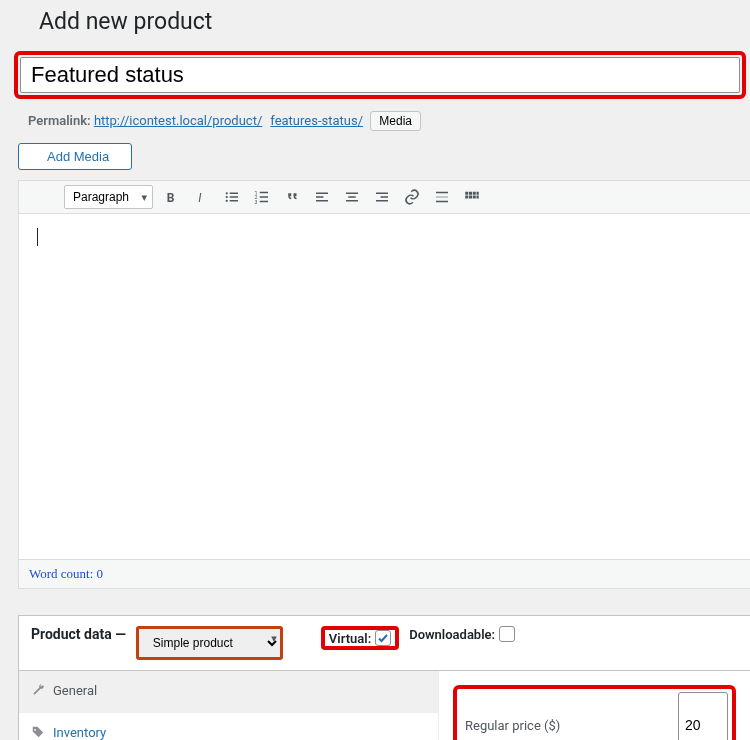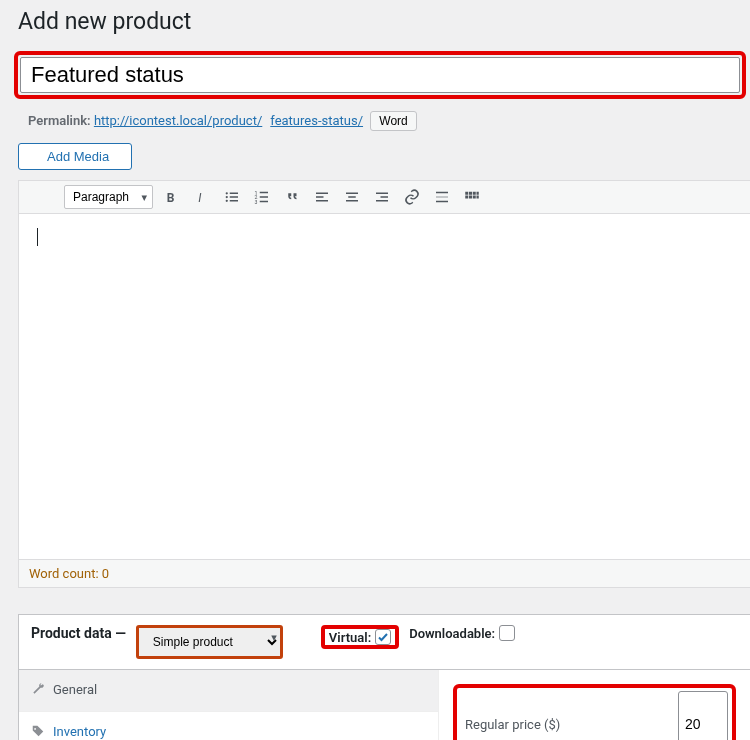--- a/index.html
+++ b/index.html
@@ -4,21 +4,21 @@
 <style>
 * { box-sizing: border-box; margin: 0; padding: 0; }
 body {
   font-family: -apple-system, BlinkMacSystemFont, "Segoe UI", Roboto, sans-serif;
   background: #f0f0f1;
   color: #1d2327;
   font-size: 13px;
   width: 750px;
 }
 .page { padding: 0 0 0 18px; }
-h1.page-title { font-size: 23px; font-weight: 400; padding: 8px 0 4px 0; }
+h1.page-title { font-size: 23px; font-weight: 400; padding: 8px 0 4px 0; margin-left: 21px; }
 .title-wrap {
   border: 4px solid #e30000;
   border-radius: 6px;
   margin: 12px 0 6px -4px;
   display: inline-block;
   padding: 2px;
   width: 100%;
 }
 .title-input {
   width: 100%;
@@ -87,21 +87,22 @@
   padding: 14px 18px;
   background: #fff;
   font-size: 14px;
 }
 .cursor { display:inline-block; width:1px; height:18px; background:#1d2327; }
 .editor-footer {
   border-top: 1px solid #dcdcde;
   background: #f6f7f7;
   padding: 6px 10px;
   font-size: 13px;
-  color: #a16207;
+  color: #1d4ed8;
+  font-family: Liberation Serif, serif;
 }
 .product-data-box {
   border: 1px solid #c3c4c7;
   background: #fff;
   margin-top: 26px;
   margin-right: -1px;
 }
 .pd-header {
   display: flex;
   align-items: flex-start;
@@ -165,21 +166,21 @@
 <div class="page">
   <h1 class="page-title">Add new product</h1>
 
   <div class="title-wrap">
     <input class="title-input" type="text" value="Featured status" style="">
   </div>
 
   <div class="permalink-row">
     <span class="label">Permalink:</span>
     <a href="#"><span>http://icontest.local/product/</span><span class="slug">features-status/</span></a>
-    <button class="edit-btn">Word</button>
+    <button class="edit-btn">Media</button>
   </div>
 
   <button class="add-media-btn">
     <span class="icon">
       <svg viewBox="0 0 20 20" fill="currentColor">
           <path d="M3 6c0-1.1.9-2 2-2h2l1-2h4l1 2h2c1.1 0 2 .9 2 2v9c0 1.1-.9 2-2 2H5c-1.1 0-2-.9-2-2V6zm7 1a4 4 0 100 8 4 4 0 000-8zm0 2a2 2 0 110 4 2 2 0 010-4z"></path>
         </svg>
     </span>
     <span>Add Media</span>
   </button>

